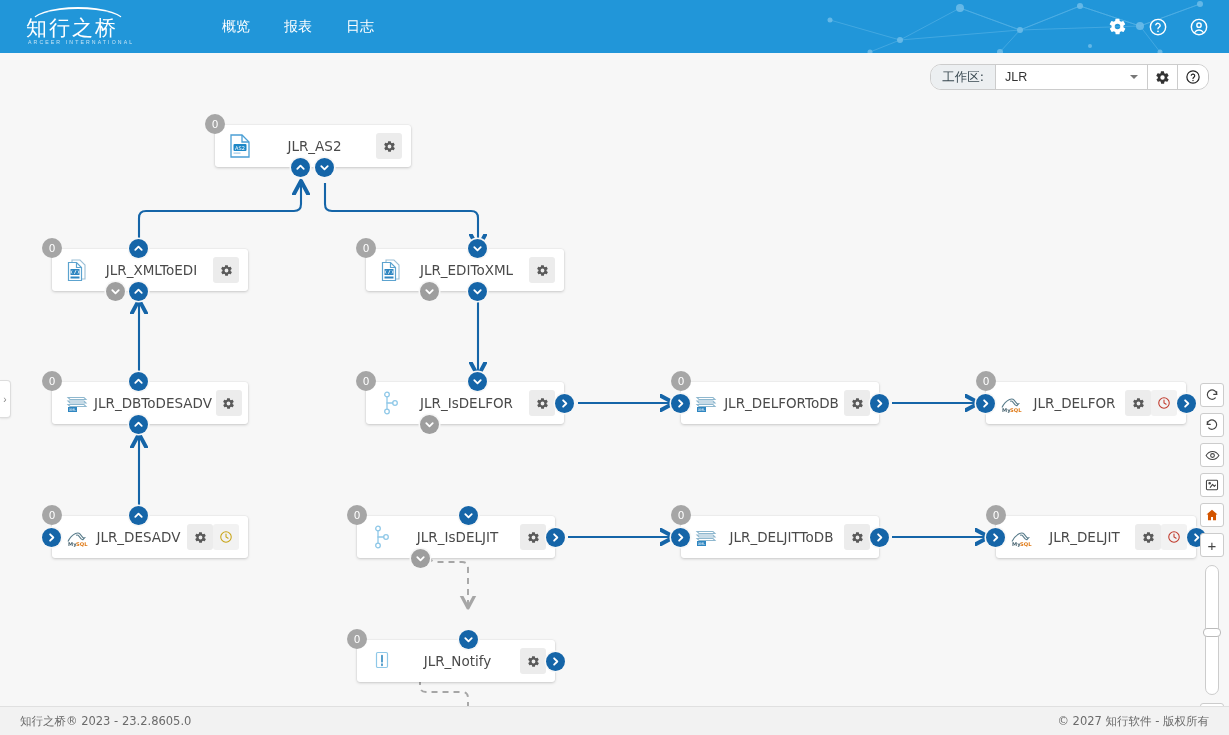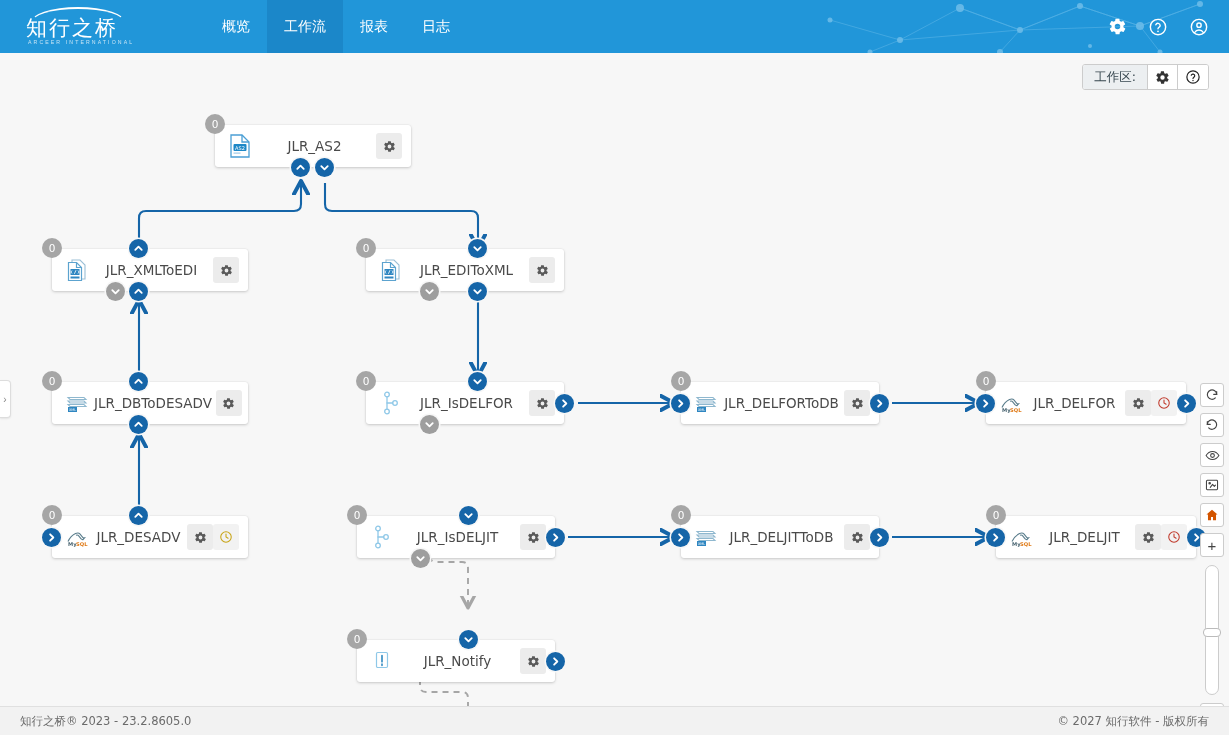--- a/index.html
+++ b/index.html
@@ -47,21 +47,21 @@
     border-left: 4px solid transparent; border-right: 4px solid transparent;
     border-top: 4px solid #fff;
   }
   .nav-right { position: absolute; right: 20px; top: 0; height: 53px; display: flex; align-items: center; gap: 21px; }
   .nav-icon { width: 20px; height: 20px; cursor: pointer; color: #fff; display: flex; align-items: center; justify-content: center; }
 
   
   .ws-bar { position: absolute; top: 53px; left: 0; width: 1229px; height: 45px; background: #f7f7f7; }
   .ws-group {
     position: absolute; right: 20px; top: 11px; display: flex; height: 26px;
-    border: 1px solid #ccc; border-radius: 3px; background: #fff; overflow: hidden;
+    border: 1px solid #ccc; border-radius: 11px; background: #fff; overflow: hidden;
   }
   .ws-label {
     background: #eceff1; color: #37474f; font-size: 12.5px; padding: 0 11px;
     display: flex; align-items: center; border-right: 1px solid #ccc;
     font-family: "DejaVu Sans", sans-serif; white-space: nowrap;
   }
   .ws-select {
     width: 152px; display: flex; align-items: center; justify-content: space-between;
     padding: 0 9px; font-size: 12.5px; color: #333; cursor: pointer;
     border-right: 1px solid #ccc; background: #fff;
@@ -180,23 +180,20 @@
     <div class="logo-wrap">
       <div class="logo-arc"></div>
       <div class="logo-cn">知行之桥</div>
       <div class="logo-en">ARCEER INTERNATIONAL</div>
     </div>
 
     <div class="nav-menu">
       <div class="nav-item">
         <span>概览</span>
       </div>
-      <div class="nav-item active">
-        <span>工作流</span>
-      </div>
       <div class="nav-item">
         <span>报表</span>
       </div>
       <div class="nav-item">
         <span>日志</span>
       </div>
     </div>
 
     <div class="nav-right">
       <div class="nav-icon">
@@ -217,20 +214,24 @@
           <circle cx="12" cy="9.8" r="2.6"></circle>
           <path d="M6.8 18.6a6 6 0 0110.4 0" stroke-linecap="round"></path>
         </svg>
       </div>
     </div>
   </div>
 
   <div class="ws-bar">
     <div class="ws-group">
       <div class="ws-label">工作区:</div>
+      <div class="ws-select">
+        <span>JLR</span>
+        <span class="ws-sel-caret"></span>
+      </div>
       <div class="ws-btn">
         <svg width="15" height="15" viewBox="0 0 24 24" fill="#333">
           <path d="M19.4 13a7.8 7.8 0 000-2l2.1-1.6a.5.5 0 00.1-.6l-2-3.5a.5.5 0 00-.6-.2l-2.5 1a7.3 7.3 0 00-1.7-1l-.4-2.6a.5.5 0 00-.5-.4h-4a.5.5 0 00-.5.4l-.4 2.6a7.3 7.3 0 00-1.7 1l-2.5-1a.5.5 0 00-.6.2l-2 3.5a.5.5 0 00.1.6L4.6 11a7.8 7.8 0 000 2l-2.1 1.6a.5.5 0 00-.1.6l2 3.5a.5.5 0 00.6.2l2.5-1a7.3 7.3 0 001.7 1l.4 2.6a.5.5 0 00.5.4h4a.5.5 0 00.5-.4l.4-2.6a7.3 7.3 0 001.7-1l2.5 1a.5.5 0 00.6-.2l2-3.5a.5.5 0 00-.1-.6zM12 15.5A3.5 3.5 0 1115.5 12 3.5 3.5 0 0112 15.5z"></path>
         </svg>
       </div>
       <div class="ws-btn">
         <svg width="16" height="16" viewBox="0 0 24 24" fill="none" stroke="#222" stroke-width="1.8">
           <circle cx="12" cy="12" r="9.2"></circle>
           <path d="M9.4 9.3a2.7 2.7 0 015.2.9c0 1.9-2.6 2.2-2.6 4" stroke-linecap="round"></path>
           <circle cx="12" cy="17.2" r="1.05" fill="#222" stroke="none"></circle>

